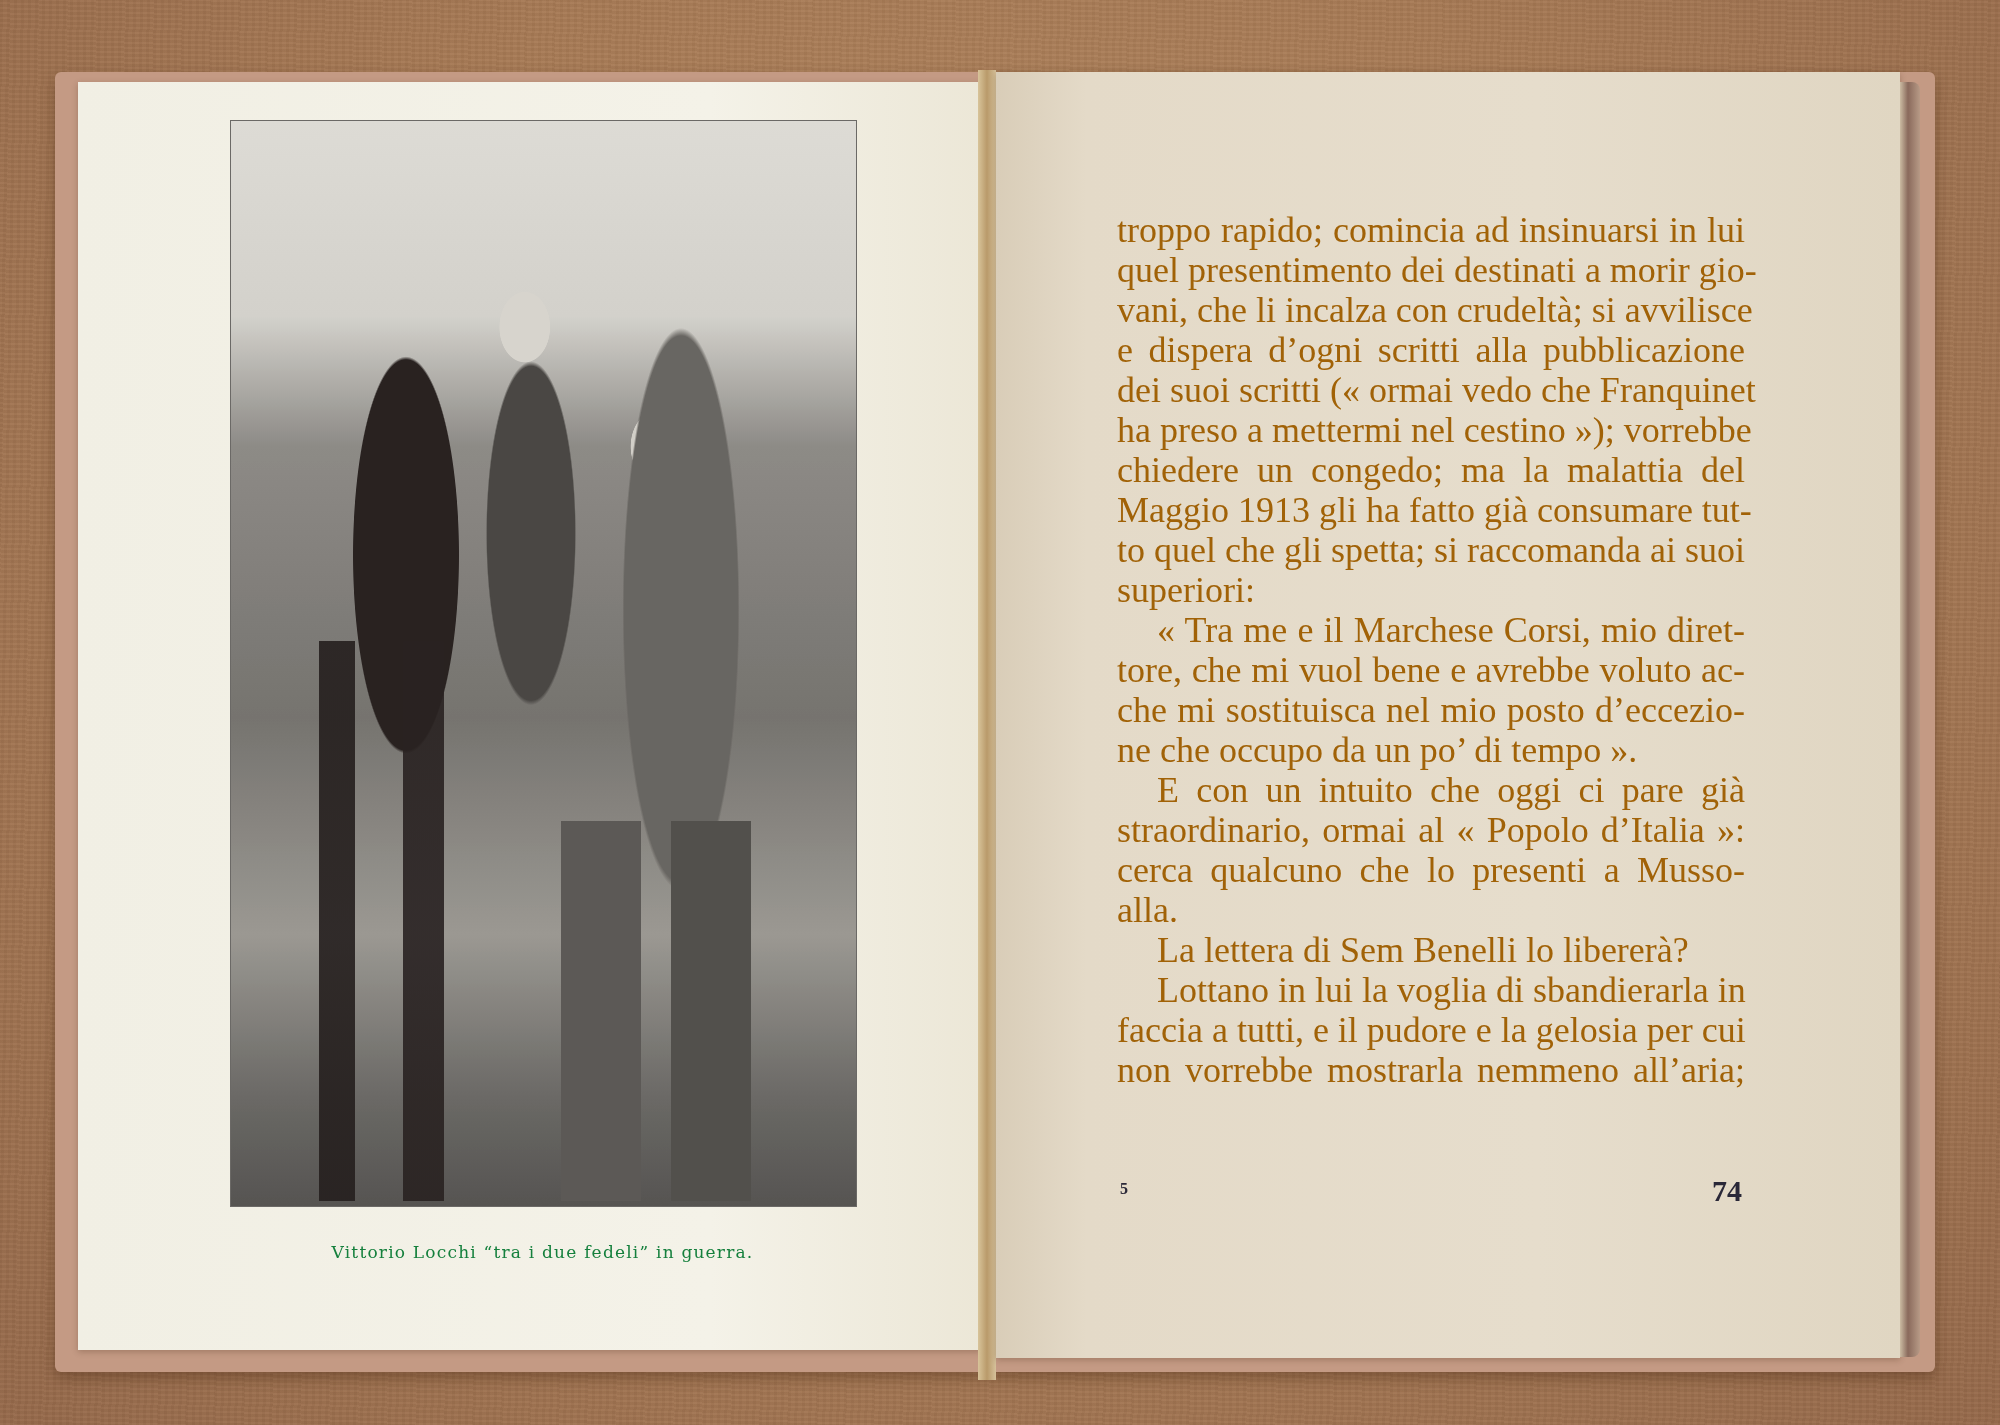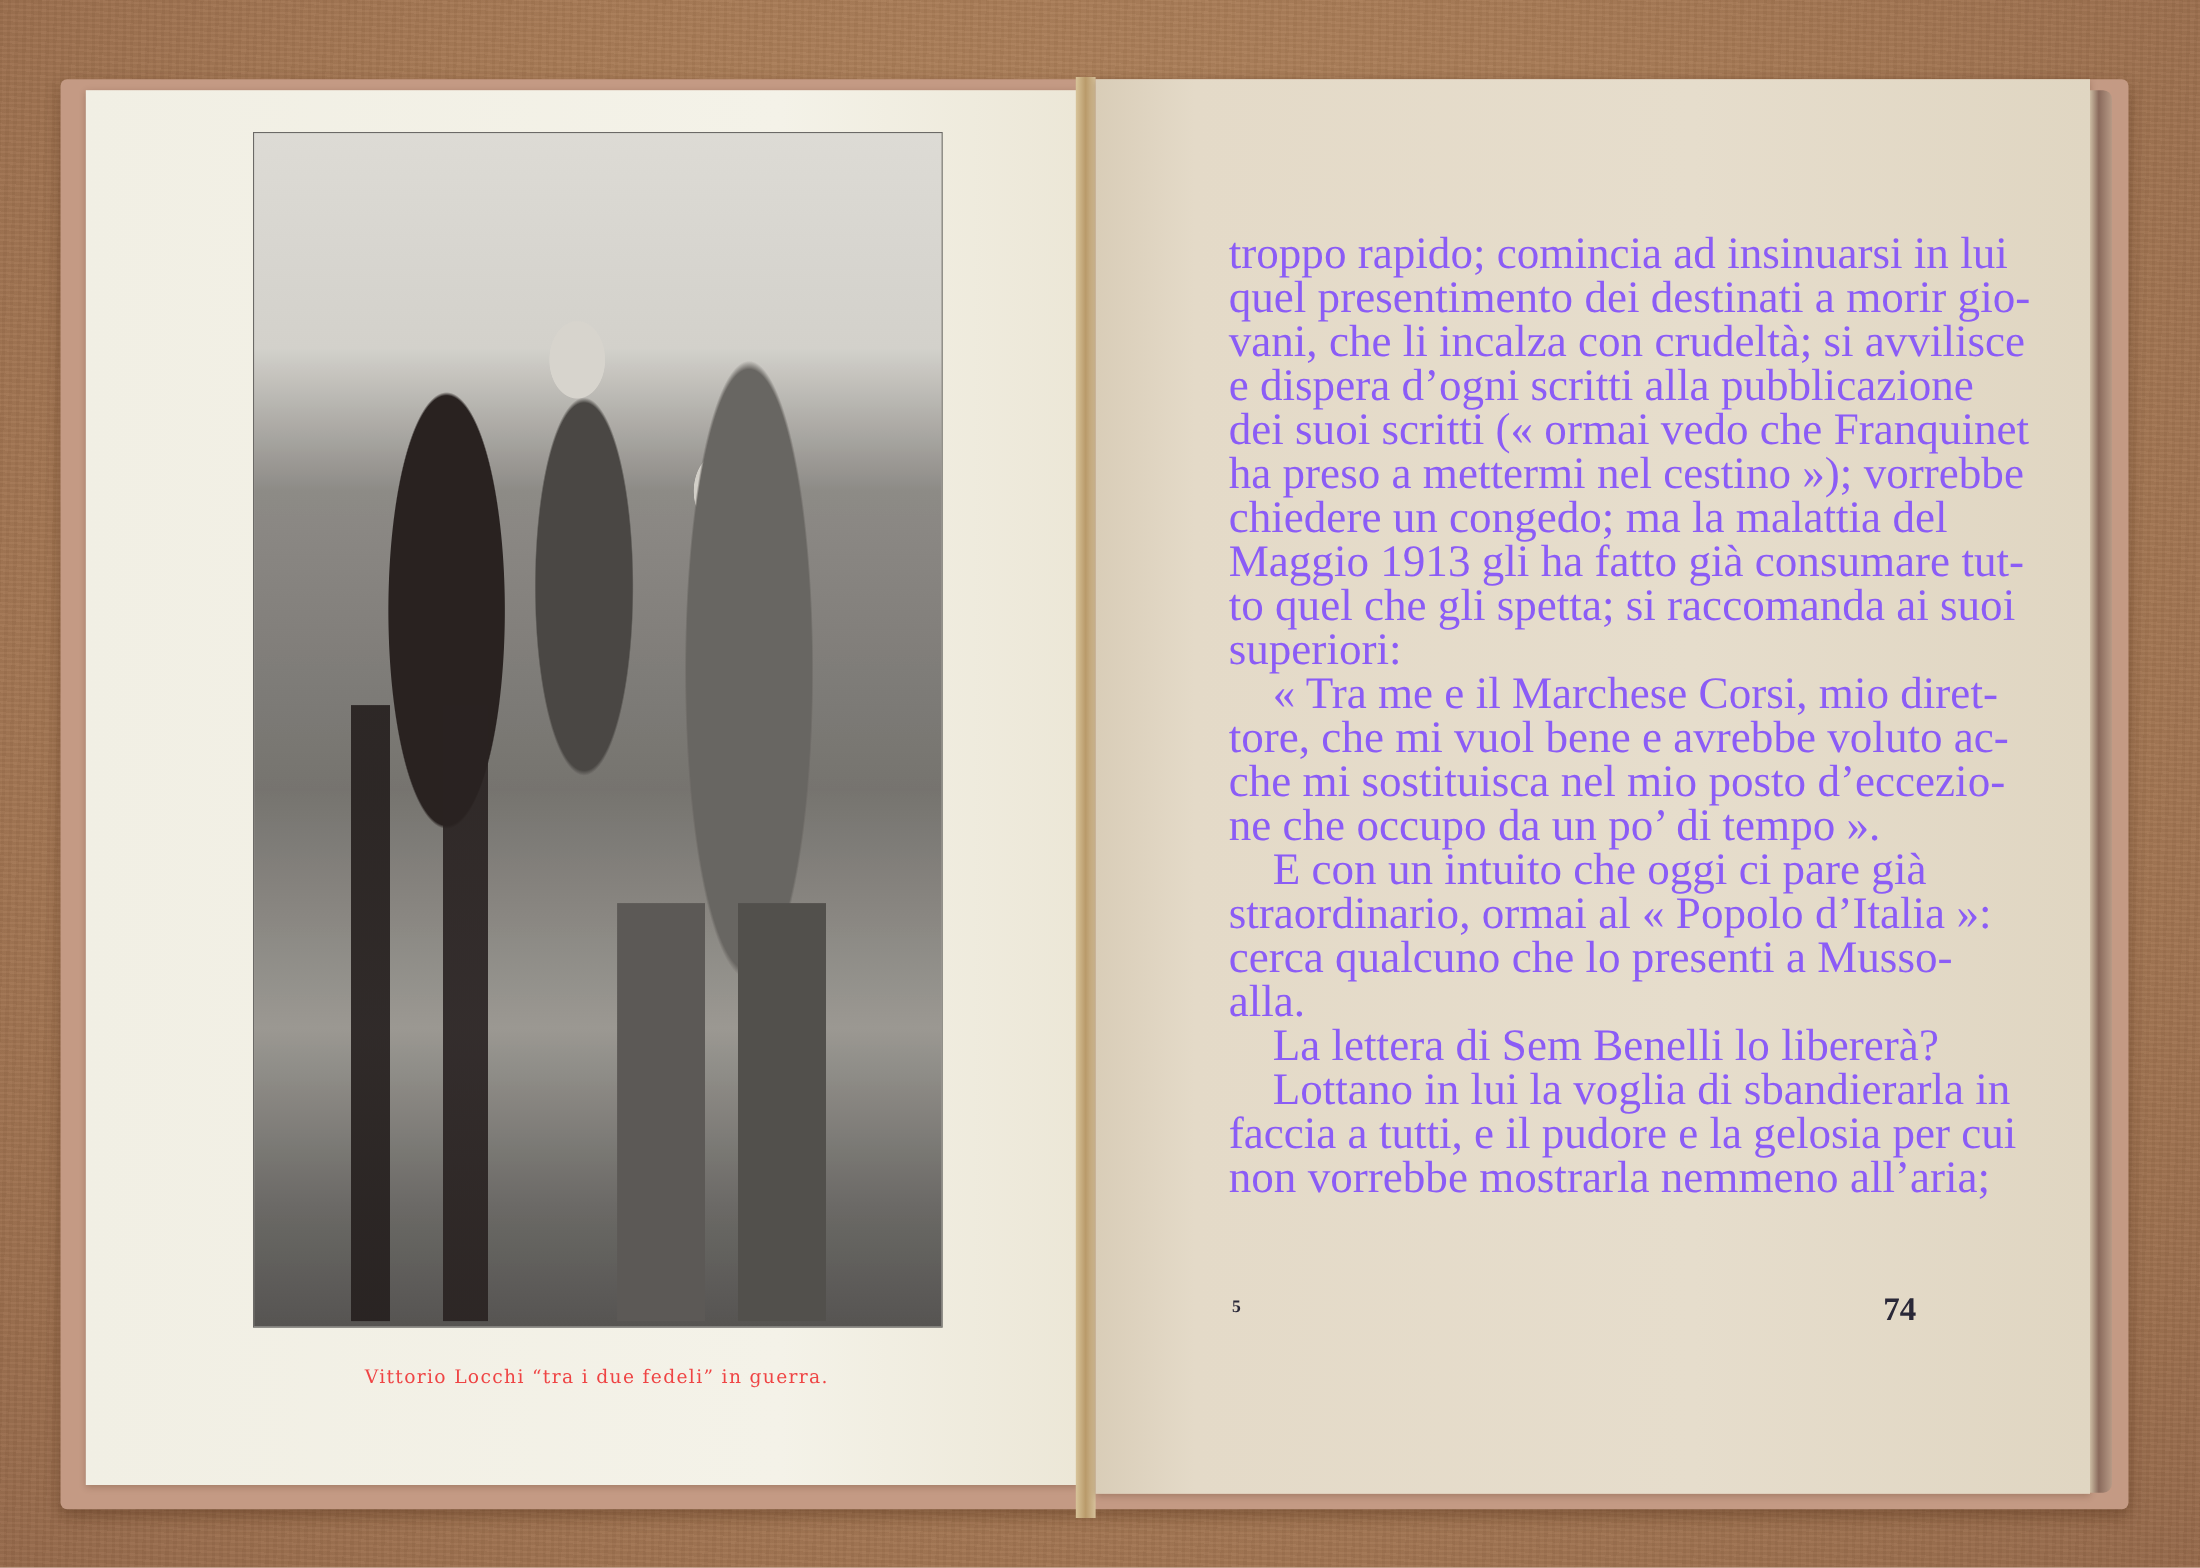--- a/index.html
+++ b/index.html
@@ -57,27 +57,27 @@
     position: absolute; left: 40px; top: 520px; width: 240px; height: 560px;
     background: linear-gradient(90deg, transparent 0 20%, #2a2322 20% 35%, transparent 35% 55%, #2e2625 55% 72%, transparent 72%);
     opacity: 0.9;
   }
   .photo-man-legs {
     position: absolute; left: 330px; top: 700px; width: 200px; height: 380px;
     background: linear-gradient(90deg, #5e5b57 0 40%, transparent 40% 55%, #55524e 55% 95%, transparent 95%);
   }
   .caption {
     position: absolute; left: 230px; top: 1242px; width: 625px; text-align: center;
-    font-size: 17px; letter-spacing: 1.2px; color: #ef4444;
+    font-size: 17px; letter-spacing: 1.2px; color: #15803d;
     font-family: "DejaVu Serif", serif;
   }
   
   .text-block {
     position: absolute; left: 1117px; top: 210px; width: 628px;
-    font-size: 41px; line-height: 40px; color: #8b5cf6;
+    font-size: 36px; line-height: 40px; color: #a16207;
     font-family: "Liberation Serif", serif;
   }
   .line { display: block; white-space: nowrap; text-align: justify; text-align-last: justify; }
   .line.last { text-align-last: left; }
   .line.indent { padding-left: 40px; }
   .folio {
     position: absolute; top: 1174px; color: #2a2838; font-family: "Liberation Serif", serif;
   }
   .signature { left: 1120px; font-size: 16px; font-weight: bold; top: 1180px; }
   .page-number { left: 1712px; font-size: 30px; font-weight: bold; }

